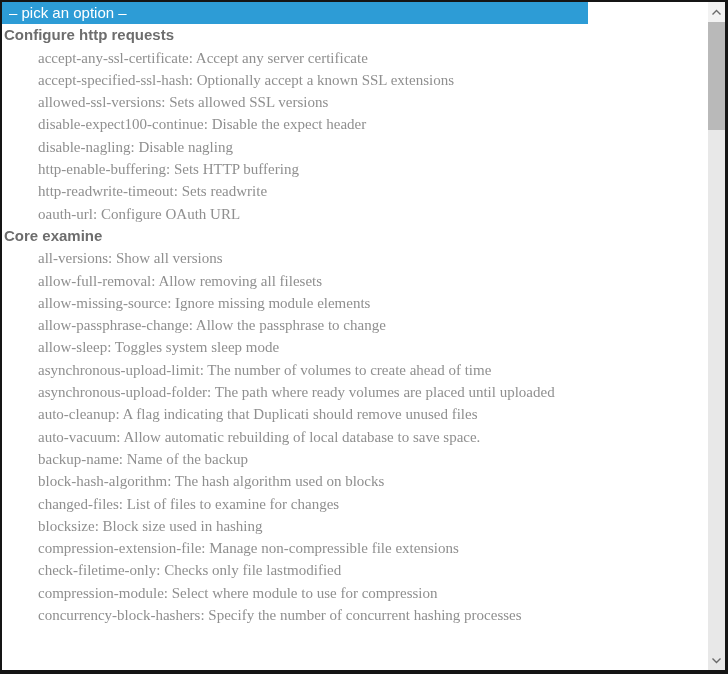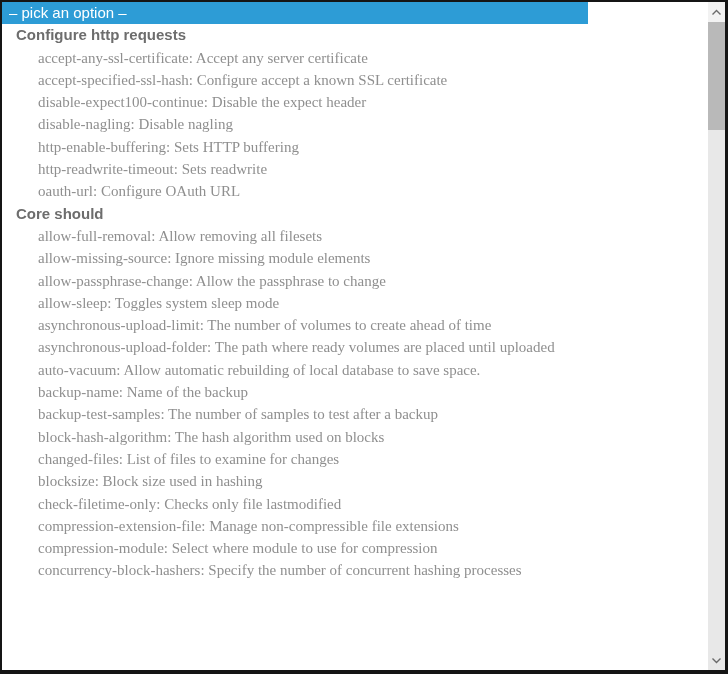--- a/index.html
+++ b/index.html
@@ -42,21 +42,21 @@
     overflow:hidden;
   }
   .row.selected{
     background:var(--highlight-bg);
     color:var(--highlight-text);
     padding-left:7px;
   }
   .row.group{
     font-weight:bold;
     color:var(--group-text);
-    padding-left:14px;
+    padding-left:2px;
   }
   .row.option{
     color:var(--option-text);
     padding-left:36px;
     font-family:Liberation Serif, serif;
   }
   .scrollbar{
     position:absolute;right:0;top:0;
     width:17px;height:100%;
     background:var(--scrollbar-track);
@@ -78,41 +78,43 @@
 </head>
 <body>
 
 <div class="window">
   <div class="inner">
 
     <div class="listbox" id="rows-container">
         <div class="row selected">– pick an option –</div>
         <div class="row group">Configure http requests</div>
         <div class="row option">accept-any-ssl-certificate: Accept any server certificate</div>
-        <div class="row option">accept-specified-ssl-hash: Configure accept a known SSL certificate</div>
+        <div class="row option">accept-specified-ssl-hash: Optionally accept a known SSL extensions</div>
+        <div class="row option">allowed-ssl-versions: Sets allowed SSL versions</div>
         <div class="row option">disable-expect100-continue: Disable the expect header</div>
         <div class="row option">disable-nagling: Disable nagling</div>
         <div class="row option">http-enable-buffering: Sets HTTP buffering</div>
         <div class="row option">http-readwrite-timeout: Sets readwrite</div>
         <div class="row option">oauth-url: Configure OAuth URL</div>
-        <div class="row group">Core should</div>
+        <div class="row group">Core examine</div>
+        <div class="row option">all-versions: Show all versions</div>
         <div class="row option">allow-full-removal: Allow removing all filesets</div>
         <div class="row option">allow-missing-source: Ignore missing module elements</div>
         <div class="row option">allow-passphrase-change: Allow the passphrase to change</div>
         <div class="row option">allow-sleep: Toggles system sleep mode</div>
         <div class="row option">asynchronous-upload-limit: The number of volumes to create ahead of time</div>
         <div class="row option">asynchronous-upload-folder: The path where ready volumes are placed until uploaded</div>
+        <div class="row option">auto-cleanup: A flag indicating that Duplicati should remove unused files</div>
         <div class="row option">auto-vacuum: Allow automatic rebuilding of local database to save space.</div>
         <div class="row option">backup-name: Name of the backup</div>
-        <div class="row option">backup-test-samples: The number of samples to test after a backup</div>
         <div class="row option">block-hash-algorithm: The hash algorithm used on blocks</div>
         <div class="row option">changed-files: List of files to examine for changes</div>
         <div class="row option">blocksize: Block size used in hashing</div>
+        <div class="row option">compression-extension-file: Manage non-compressible file extensions</div>
         <div class="row option">check-filetime-only: Checks only file lastmodified</div>
-        <div class="row option">compression-extension-file: Manage non-compressible file extensions</div>
         <div class="row option">compression-module: Select where module to use for compression</div>
         <div class="row option">concurrency-block-hashers: Specify the number of concurrent hashing processes</div>
       </div>
 
     <div class="scrollbar">
       <div class="sb-btn up">
         <span>
           <svg class="chev" width="11" height="7" viewBox="0 0 11 7">
             <polyline points="1.5,5.5 5.5,1.5 9.5,5.5" fill="none" stroke="#6a6a6a" stroke-width="1.4"></polyline>
           </svg>

